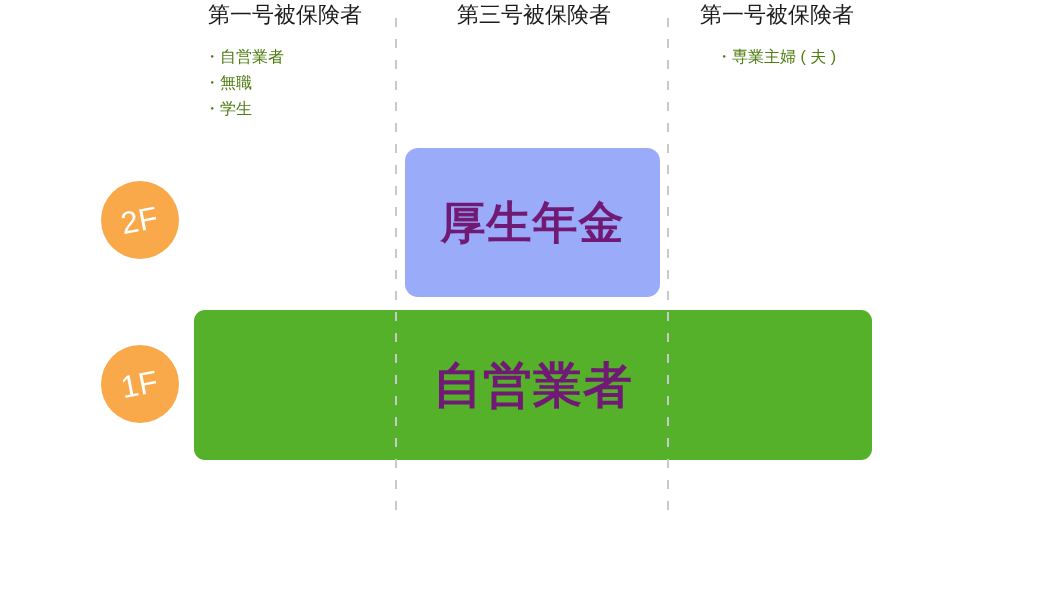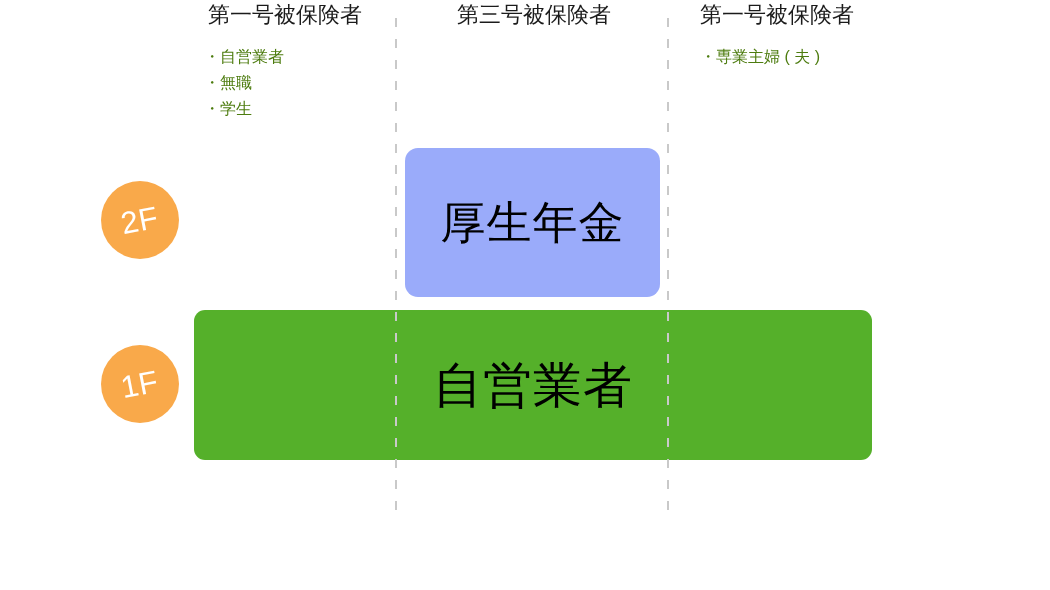--- a/index.html
+++ b/index.html
@@ -64,21 +64,21 @@
     line-height: 26px;
     color: #4d7c0f;
     white-space: nowrap;
   }
 
   #col-1 { left: 196px; width: 178px; }
   #col-1 .col-list { margin-left: 8px; }
   #col-2 { left: 447px; width: 174px; }
   #col-2 .col-list { margin-left: 6px; }
   #col-3 { left: 700px; width: 174px; }
-  #col-3 .col-list { margin-left: 0px; }
+  #col-3 .col-list { margin-left: 16px; }
   #col-3 .col-title { text-align: left; }
 
   
   .floor-badge {
     position: absolute;
     width: 78px;
     height: 78px;
     border-radius: 50%;
     background: #f9a94a;
     z-index: 6;
@@ -99,23 +99,23 @@
   #badge-1f { left: 101px; top: 345px; }
 
   
   .tier {
     position: absolute;
     display: flex;
     align-items: center;
     justify-content: center;
   }
   .tier-label {
-    color: #000000;
+    color: #701a75;
     white-space: nowrap;
-    font-weight: 400;
+    font-weight: 700;
   }
 
   #tier-2 {
     left: 405px;
     top: 148px;
     width: 255px;
     height: 149px;
     background: #9aabfa;
     border-radius: 13px;
     z-index: 3;

